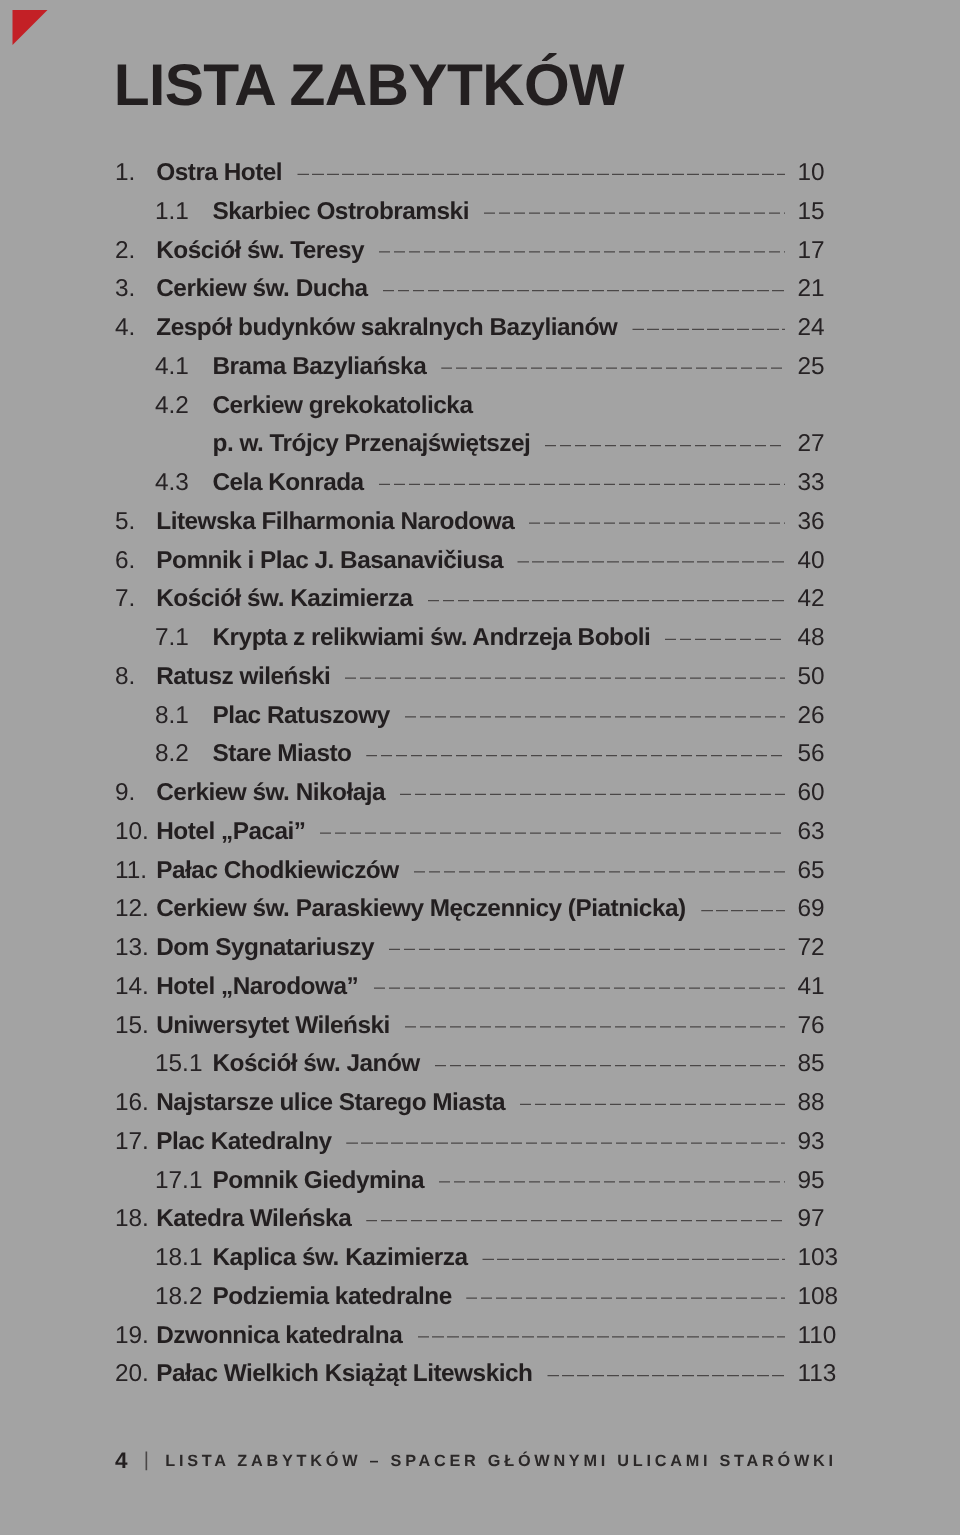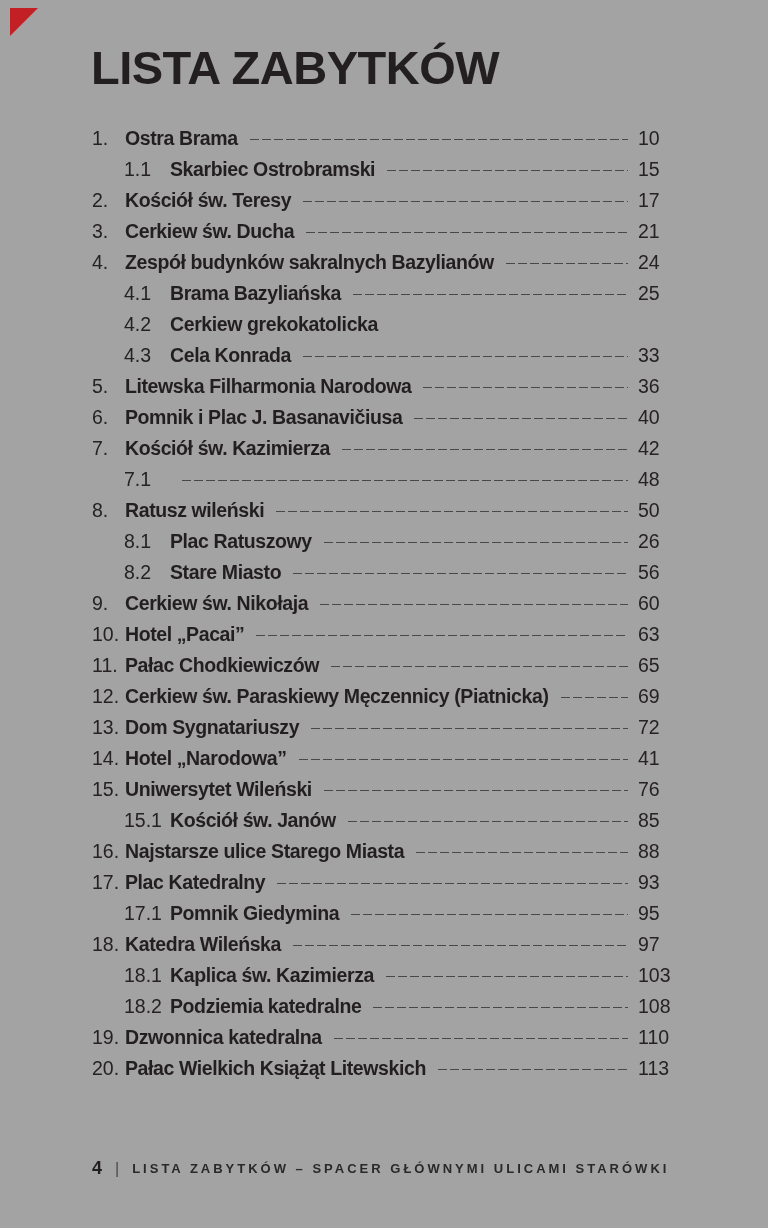--- a/index.html
+++ b/index.html
@@ -36,21 +36,21 @@
 <body>
 
 <div class="sheet">
   <div class="corner-triangle"></div>
 
   <h1 class="page-title">LISTA ZABYTKÓW</h1>
 
   <div class="toc">
   <div class="entry lvl1">
     <span class="num">1.</span>
-    <span class="title">Ostra Brama</span>
+    <span class="title">Ostra Hotel</span>
     <span class="leader"></span>
     <span class="pg">10</span>
   </div>
 
   <div class="entry lvl2">
     <span class="num">1.1</span>
     <span class="title">Skarbiec Ostrobramski</span>
     <span class="leader"></span>
     <span class="pg">15</span>
   </div>
@@ -82,20 +82,26 @@
     <span class="leader"></span>
     <span class="pg">25</span>
   </div>
 
   <div class="entry lvl2 no-page">
     <span class="num">4.2</span>
     <span class="title">Cerkiew grekokatolicka</span>
 
   </div>
 
+  <div class="entry lvl2">
+    <span class="num"></span>
+    <span class="title">p. w. Trójcy Przenajświętszej</span>
+    <span class="leader"></span>
+    <span class="pg">27</span>
+  </div>
 
   <div class="entry lvl2">
     <span class="num">4.3</span>
     <span class="title">Cela Konrada</span>
     <span class="leader"></span>
     <span class="pg">33</span>
   </div>
 
   <div class="entry lvl1">
     <span class="num">5.</span>
@@ -113,20 +119,21 @@
 
   <div class="entry lvl1">
     <span class="num">7.</span>
     <span class="title">Kościół św. Kazimierza</span>
     <span class="leader"></span>
     <span class="pg">42</span>
   </div>
 
   <div class="entry lvl2">
     <span class="num">7.1</span>
+    <span class="title">Krypta z relikwiami św. Andrzeja Boboli</span>
     <span class="leader"></span>
     <span class="pg">48</span>
   </div>
 
   <div class="entry lvl1">
     <span class="num">8.</span>
     <span class="title">Ratusz wileński</span>
     <span class="leader"></span>
     <span class="pg">50</span>
   </div>

